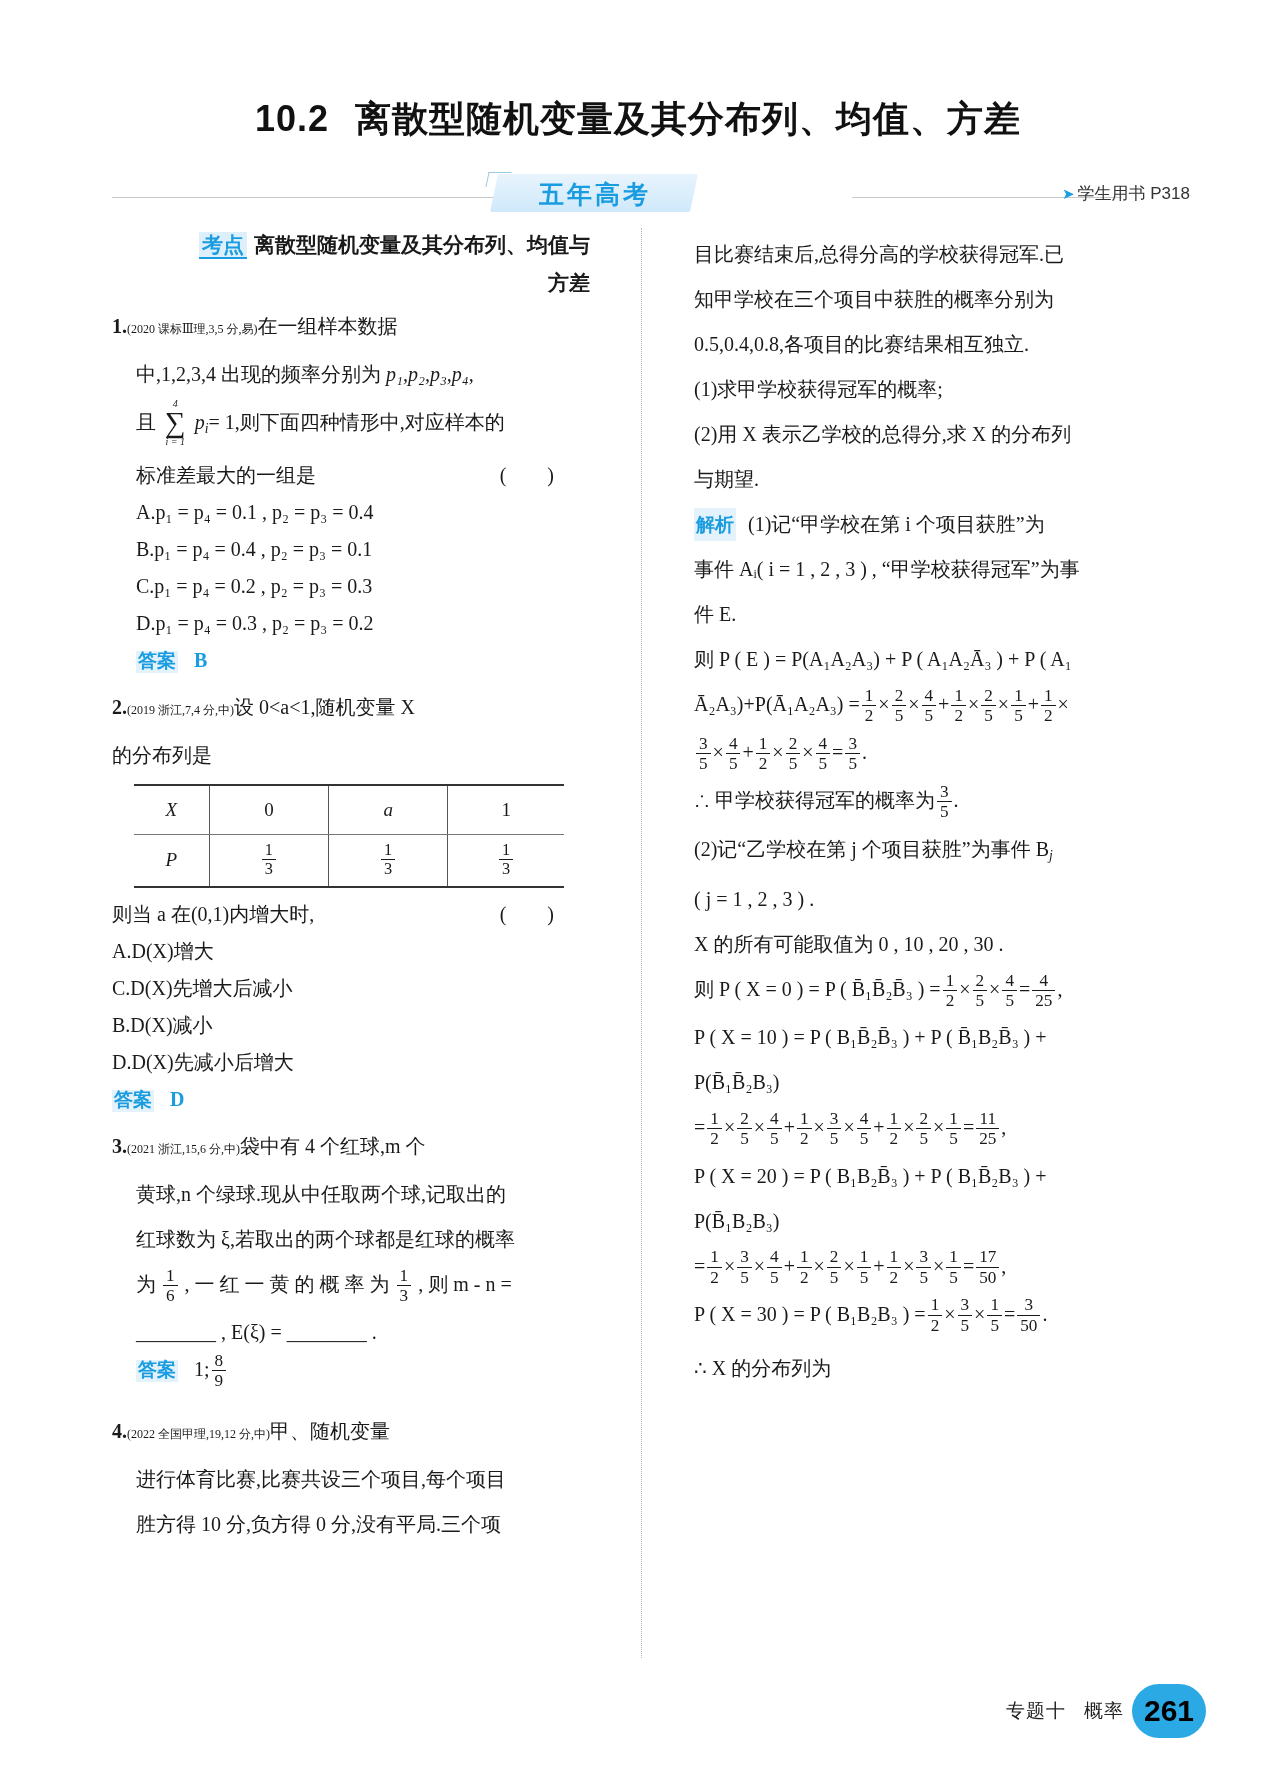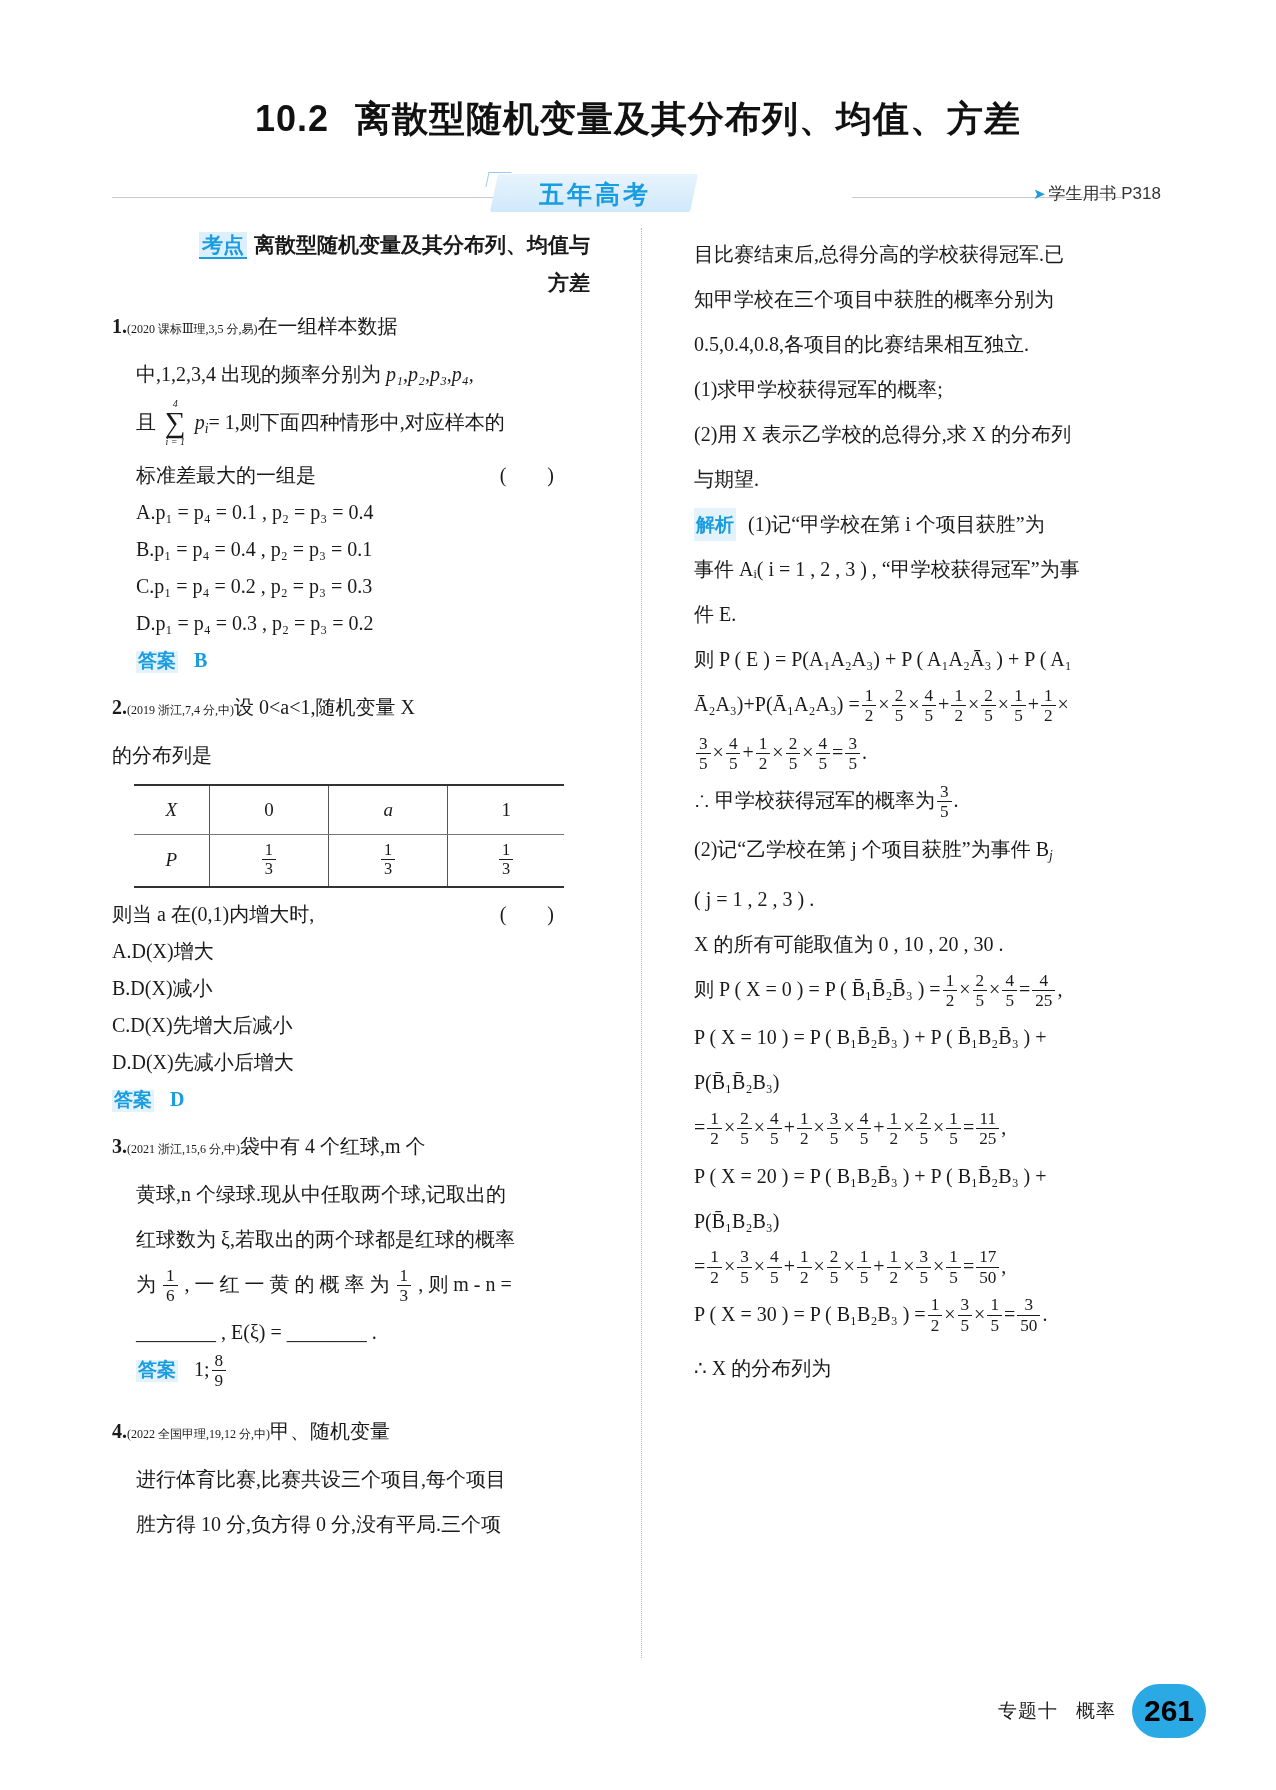--- a/index.html
+++ b/index.html
@@ -22,21 +22,21 @@
     font-family:"Liberation Sans","DejaVu Sans",sans-serif;
     font-weight:bold;
     font-size:36px;
     letter-spacing:1px;
     color:#111;
   }
   .title-num { margin-right:26px; }
 
   
   .banner-row {
-    position:absolute; top:172px; left:112px; right:115px;
+    position:absolute; top:172px; left:112px; right:86px;
     height:40px;
   }
   .banner-line-left, .banner-line-right {
     position:absolute; top:25px; height:1px; background:#c9c9c9;
   }
   .banner-line-left { left:0; width:392px; }
   .banner-line-right { left:740px; width:270px; }
   .banner-chip {
     position:absolute; left:382px; top:2px;
     width:200px; height:38px;
@@ -155,21 +155,21 @@
     height:34px;
   }
   .dist-table td:first-child { border-left:none; }
   .dist-table tr:first-child { border-top:2px solid #333; }
   .dist-table tr:first-child td { border-bottom:1px solid #777; }
   .dist-table tr:last-child td { border-bottom:2px solid #333; }
 
   
   .footer {
     position:absolute; bottom:52px; right:70px;
-    display:flex; align-items:center; gap:16px;
+    display:flex; align-items:center; gap:8px;
   }
   .footer-text {
     font-family:"Liberation Sans","DejaVu Sans",sans-serif;
     font-size:19px; color:#222; letter-spacing:1px;
   }
   .footer-text .gap { display:inline-block; width:18px; }
   .page-badge {
     width:74px; height:54px; border-radius:27px;
     background:#2aa9e5;
     color:#000000; font-weight:bold;
@@ -271,22 +271,22 @@
           </td>
         </tr>
       </tbody>
         </table>
 
       <div class="q">
         <span>则当 a 在(0,1)内增大时,</span>
         <span class="right-paren">(            )</span>
       </div>
       <div class="opt" style="padding-left:0">A.D(X)增大</div>
+      <div class="opt" style="padding-left:0">C.D(X)先增大后减小</div>
       <div class="opt" style="padding-left:0">B.D(X)减小</div>
-      <div class="opt" style="padding-left:0">C.D(X)先增大后减小</div>
       <div class="opt" style="padding-left:0">D.D(X)先减小后增大</div>
       <div class="ansline" style="padding-left:0">
         <span class="ans-label">答案</span><span class="ans-val">D</span>
       </div>
 
       <div class="q hang">
         <span class="q-num">3.</span><span class="src">(2021 浙江,15,6 分,中)</span><span>袋中有 4 个红球,m 个</span>
       </div>
       <div class="q indent">黄球,n 个绿球.现从中任取两个球,记取出的</div>
       <div class="q indent">红球数为 ξ,若取出的两个球都是红球的概率</div>

